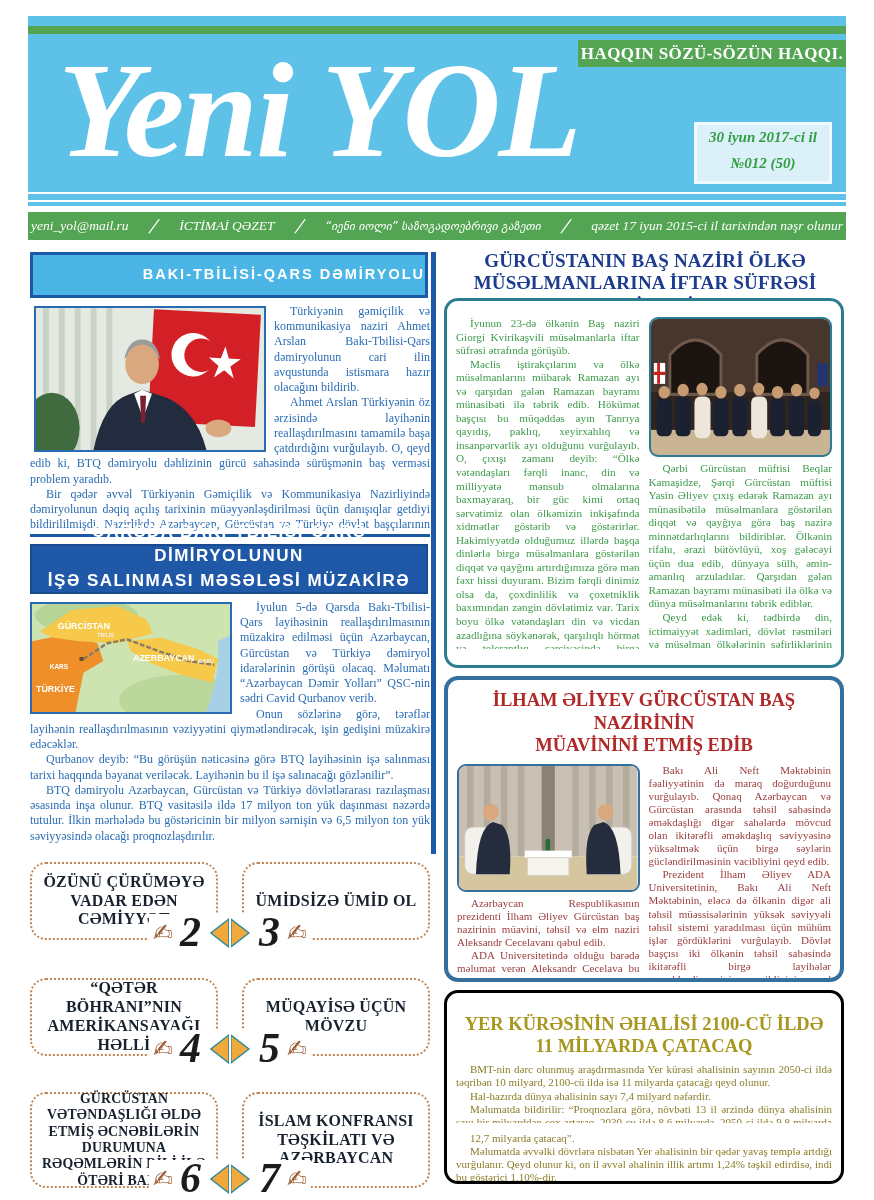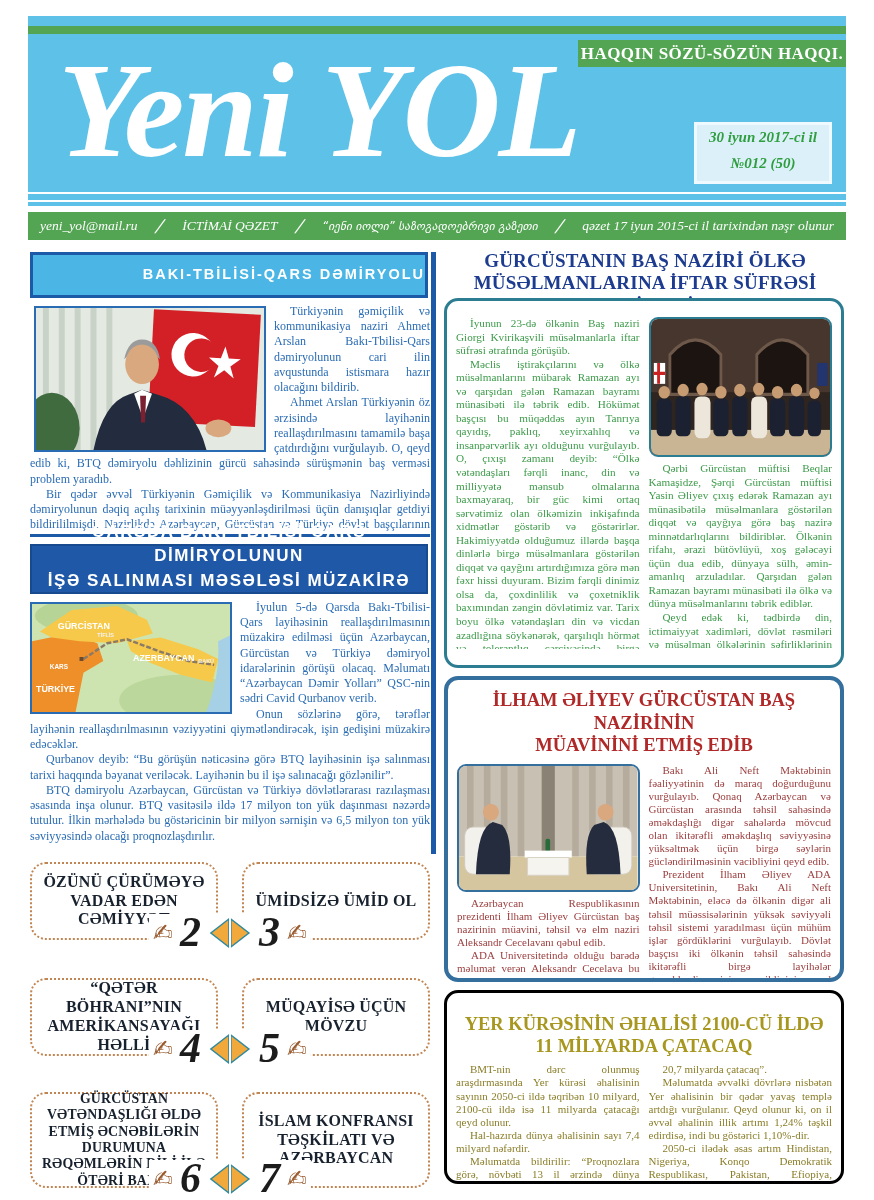--- a/index.html
+++ b/index.html
@@ -16,21 +16,21 @@
             font-style:italic;font-weight:bold;font-size:136px;line-height:1;color:#fff;
             letter-spacing:-2px;white-space:nowrap;}
   .mh-datebox{position:absolute;right:14px;top:106px;width:138px;height:62px;background:#dcf0fa;
               border:3px solid #eefaff;box-sizing:border-box;color:#2f9e3f;text-align:center;
               font-style:italic;font-weight:bold;font-size:15px;line-height:1.7;z-index:3;}
   .mh-wline1{position:absolute;bottom:12px;left:0;width:100%;height:2px;background:#fff;}
   .mh-wline2{position:absolute;bottom:4px;left:0;width:100%;height:2px;background:#fff;}
 
   .infobar{position:absolute;left:28px;top:212px;width:818px;height:28px;background:#53a553;
            color:#fff;display:flex;align-items:center;justify-content:space-between;
-           padding:0 12px;box-sizing:border-box;font-style:italic;font-size:13.5px;white-space:nowrap;}
+           padding:0 3px;box-sizing:border-box;font-style:italic;font-size:13.5px;white-space:nowrap;}
   .infobar .sep{font-size:21px;font-weight:bold;transform:skewX(-12deg);padding:0 4px;}
   .infobar .geo{font-family:"DejaVu Sans",sans-serif;font-size:11.5px;font-style:italic;}
 
   
   .vdivider{position:absolute;left:431px;top:252px;width:5px;height:602px;background:#1c5aa8;}
 
   
   .art1-header{position:absolute;left:30px;top:252px;width:398px;height:46px;background:#4bb6e5;
                border:3px solid #1c5aa8;box-sizing:border-box;color:#fff;
                font-family:"Liberation Sans",sans-serif;font-weight:bold;font-size:14.5px;
@@ -76,21 +76,21 @@
   .r1-box{top:298px;height:370px;border:3px solid #2d7d92;padding:16px 9px;}
   .r2-box{top:676px;height:306px;border:4px solid #356f9e;padding:6px 9px;}
   .r3-box{top:990px;height:194px;border:3px solid #000000;padding:18px 9px;}
   .cols{display:flex;gap:9px;}
   .col{flex:1;min-width:0;overflow:hidden;text-align:justify;}
   .col p{margin:0;text-indent:14px;}
   .r1-box .cols{height:100%;color:#3c9a49;font-size:11.2px;line-height:1.21;}
   .r2-headline{text-align:center;color:#b02828;font-weight:bold;font-size:18.5px;line-height:1.22;margin:3px 0 7px;}
   .r2-cols{color:#9c4040;font-size:11px;line-height:1.19;height:224px;}
   .r3-headline{text-align:center;color:#a7971f;font-weight:bold;font-size:18.5px;line-height:1.2;margin:2px 0 6px;}
-  .r3-cols{color:#8a7d28;font-size:11px;line-height:1.19;height:128px;}
+  .r3-cols{color:#8a7d28;font-size:11px;line-height:1.19;height:128px;flex-direction:column;}
   .ph-frame{width:100%;box-sizing:border-box;border-radius:9px;overflow:hidden;margin-bottom:5px;}
   .ph-r1{height:140px;border:2px solid #2d7d92;}
   .ph-r2{height:128px;border:2px solid #356f9e;}
   svg{display:block;}
 </style>
 </head>
 <body>
 
 <div id="page">
 
@@ -360,20 +360,20 @@
       <div>YER KÜRƏSİNİN ƏHALİSİ 2100-CÜ İLDƏ</div>
       <div>11 MİLYARDA ÇATACAQ</div>
     </div>
     <div class="cols r3-cols">
       <div class="col">
         <p>BMT-nin dərc olunmuş araşdırmasında Yer kürəsi əhalisinin sayının 2050-ci ildə təqribən 10 milyard, 2100-cü ildə isə 11 milyarda çatacağı qeyd olunur.</p>
         <p>Hal-hazırda dünya əhalisinin sayı 7,4 milyard nəfərdir.</p>
         <p>Məlumatda bildirilir: “Proqnozlara görə, növbəti 13 il ərzində dünya əhalisinin sayı bir milyarddan çox artaraq, 2030-cu ildə 8,6 milyarda, 2050-ci ildə 9,8 milyarda və 2100-cü ildə</p>
       </div>
       <div class="col">
-        <p>20,7 milyarda çatacaq”.</p>
+        <p>12,7 milyarda çatacaq”.</p>
         <p>Məlumatda əvvəlki dövrlərə nisbətən Yer əhalisinin bir qədər yavaş templə artdığı vurğulanır. Qeyd olunur ki, on il əvvəl əhalinin illik artımı 1,24% təşkil edirdisə, indi bu göstərici 1,10%-dir.</p>
         <p>2050-ci ilədək əsas artım Hindistan, Nigeriya, Konqo Demokratik Respublikası, Pakistan, Efiopiya, Tanzaniya, ABŞ, Uqanda və İndoneziyada gözlənilir.</p>
       </div>
     </div>
   </div>
 
 </div>
 
 </body></html>

